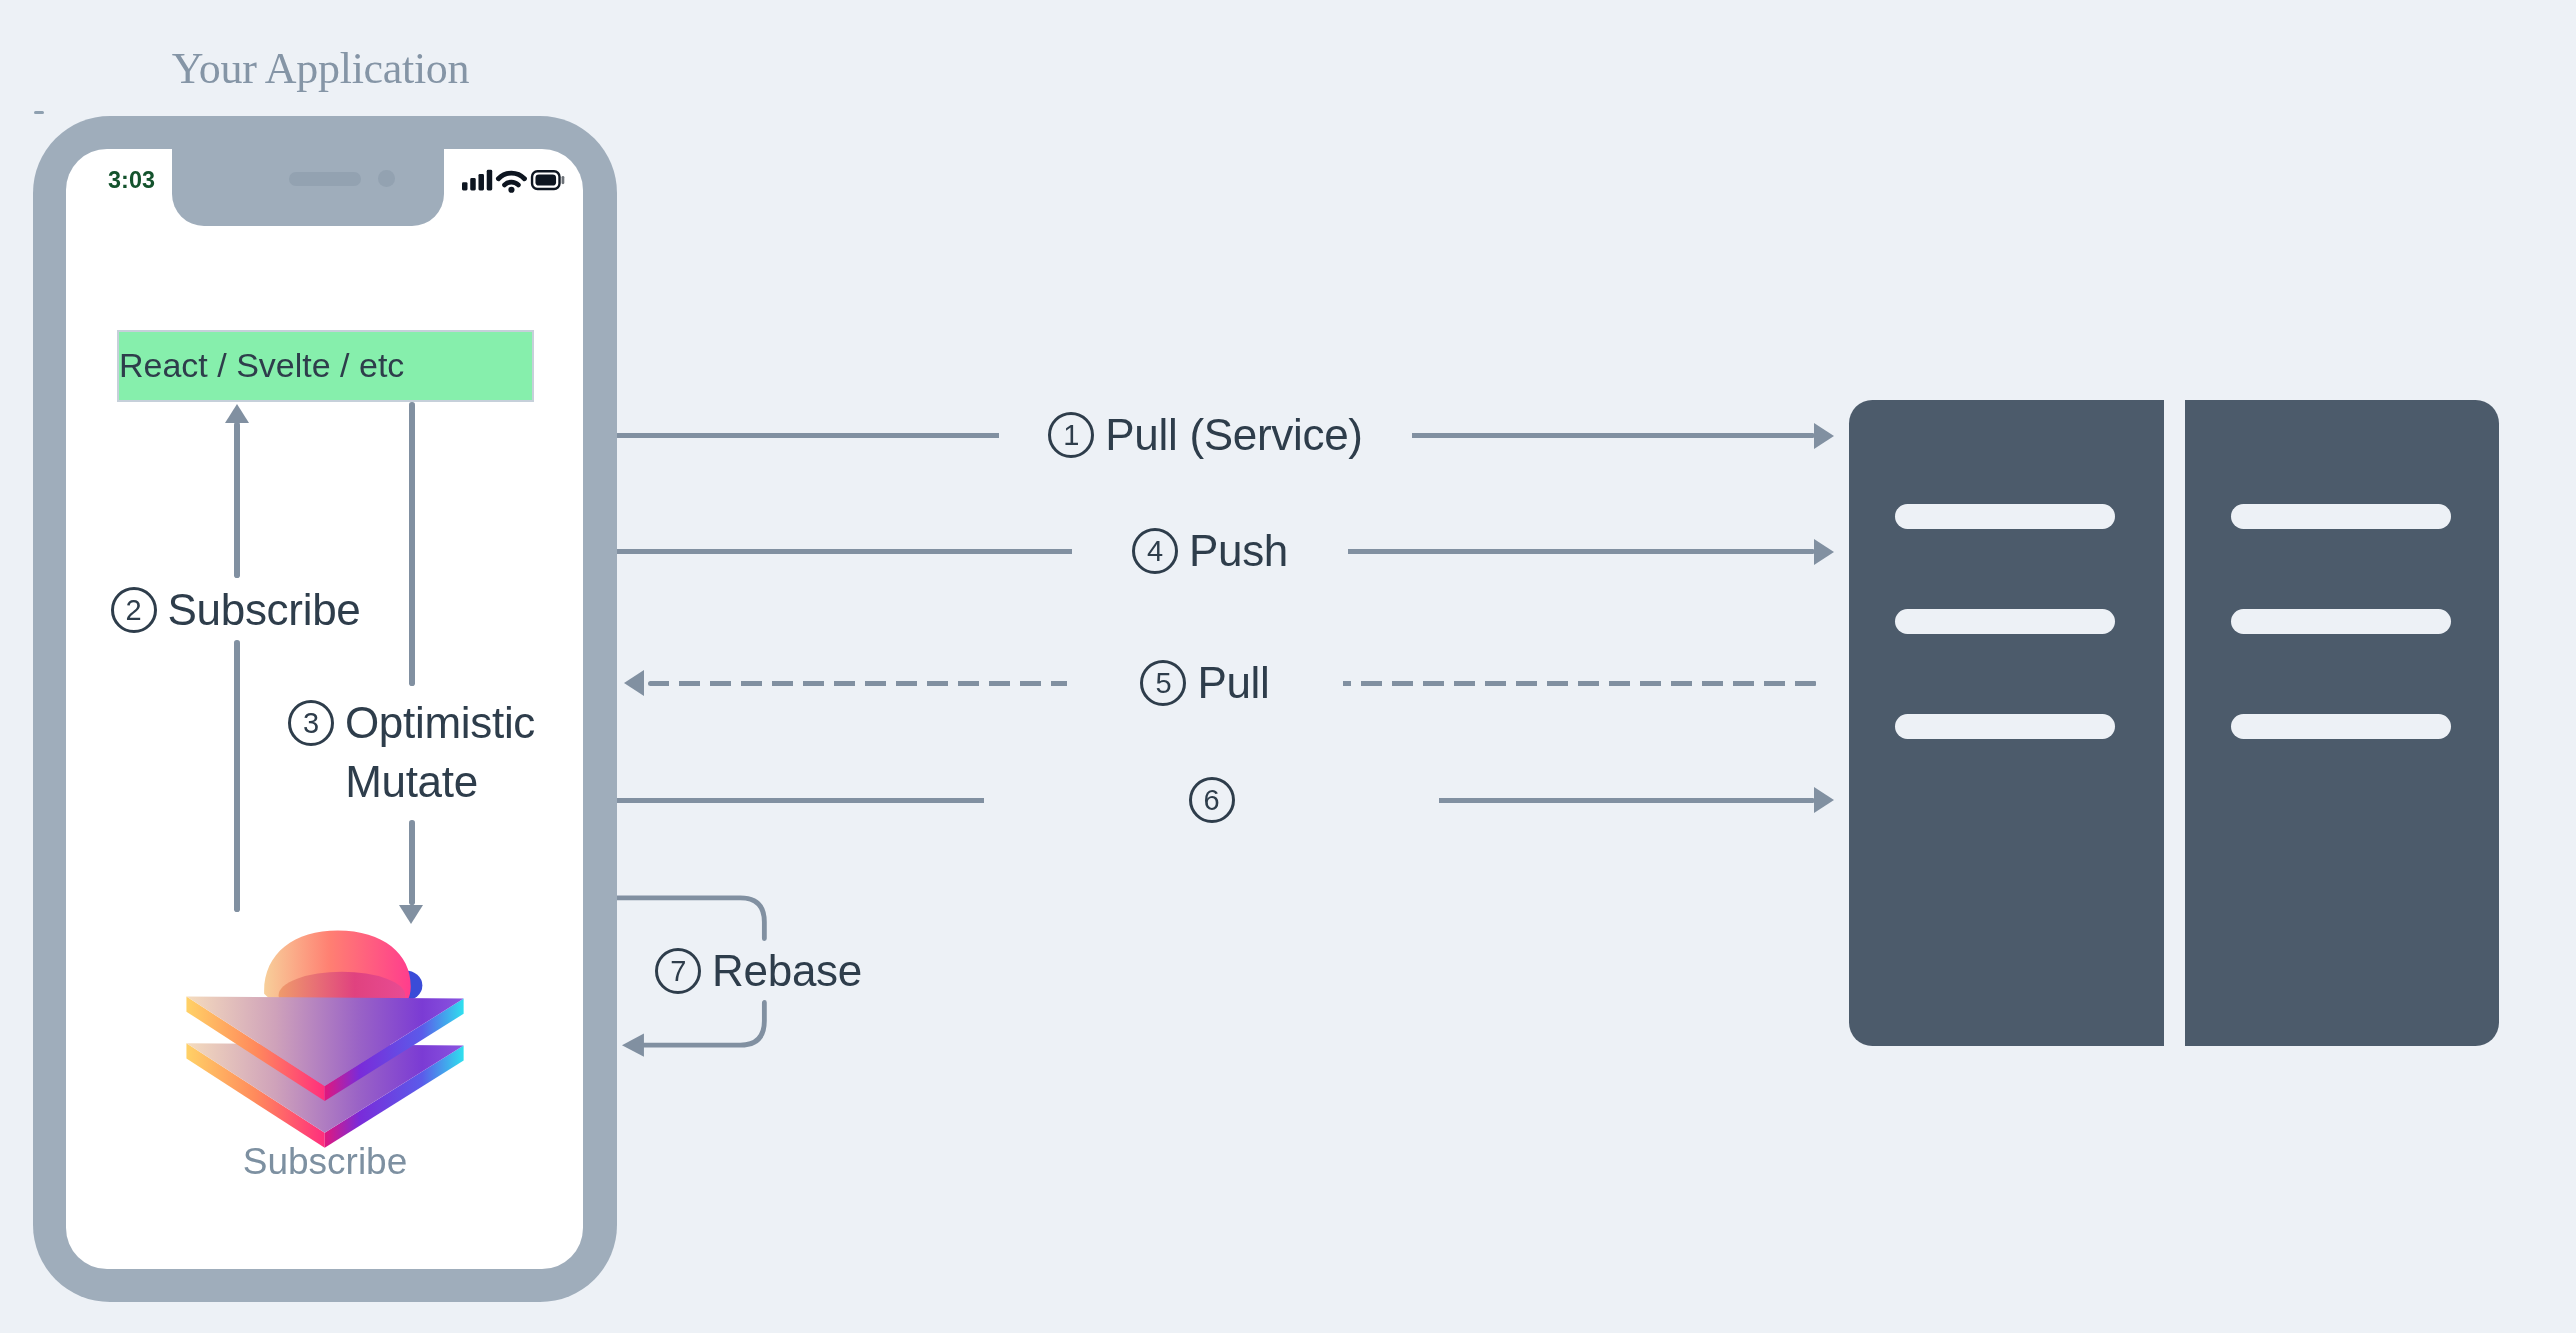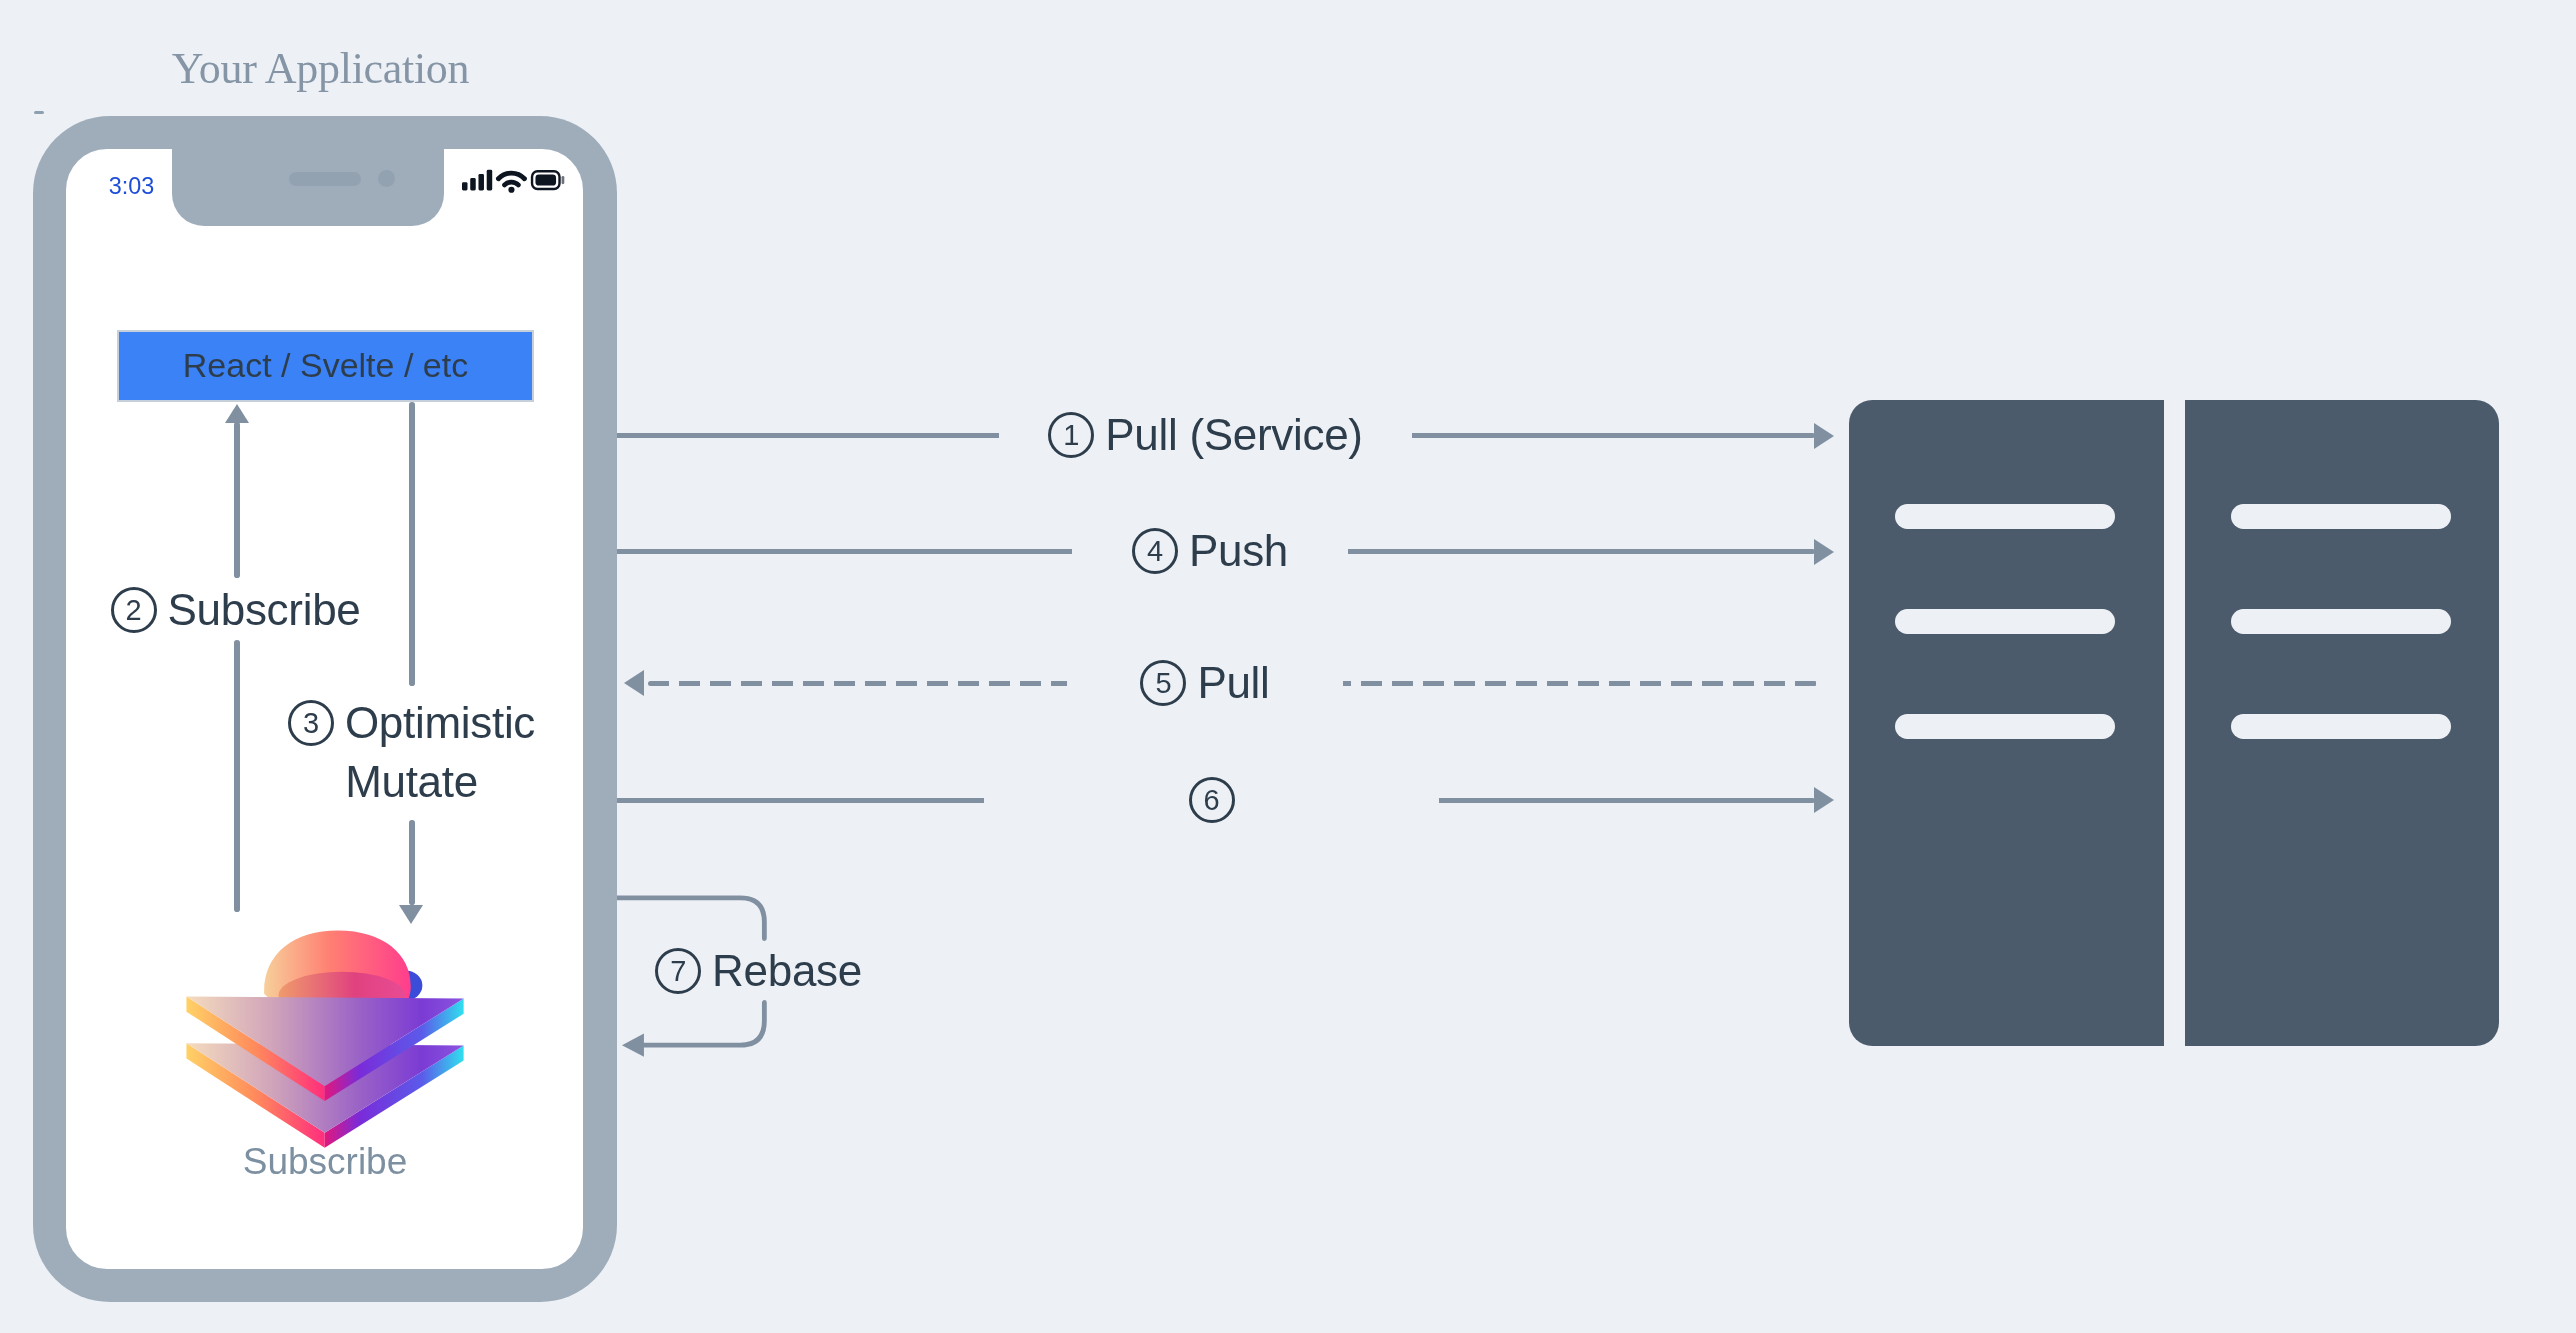--- a/index.html
+++ b/index.html
@@ -18,27 +18,27 @@
 
   
   .phone-frame{left:33px;top:116px;width:584px;height:1186px;background:var(--c-frame);
     border-radius:77px;z-index:3;}
   .phone-screen{left:66px;top:149px;width:517px;height:1120px;background:#ffffff;
     border-radius:41px;z-index:4;}
   .notch{left:172px;top:149px;width:272px;height:77px;background:var(--c-frame);
     border-radius:0 0 32px 32px;z-index:6;}
   .speaker{left:289px;top:172px;width:72px;height:13.8px;background:#93a2b1;border-radius:6.9px;z-index:7;}
   .camera{left:378px;top:170px;width:16.5px;height:16.5px;background:#93a2b1;border-radius:50%;z-index:7;}
-  .status-time{left:80px;top:173px;width:103px;height:27.6px;line-height:27.6px;text-align:center;
-    font-size:23.4px;font-weight:400;color:#1d4ed8;z-index:6;}
+  .status-time{left:80px;top:167px;width:103px;height:27.6px;line-height:27.6px;text-align:center;
+    font-size:23.4px;font-weight:700;color:#14532d;z-index:6;}
   .status-icons{left:462px;top:167px;z-index:6;}
 
-  .react-box{left:117px;top:330px;width:417px;height:72px;background:#3b82f6;
+  .react-box{left:117px;top:330px;width:417px;height:72px;background:#86efac;
     border:2.1px solid #c6d0da;box-sizing:border-box;z-index:6;
-    font-size:34px;font-weight:500;color:var(--c-text);text-align:center;line-height:67px;}
+    font-size:34px;font-weight:500;color:var(--c-text);text-align:left;line-height:67px;}
 
   
   .h-line{height:4.8px;background:var(--c-arrow);border-radius:2.8px;z-index:2;}
   .h-dashed{height:4.8px;z-index:2;border-radius:2.8px;
     background:repeating-linear-gradient(90deg,var(--c-arrow) 0 20.7px,transparent 20.7px 31px);}
   .v-line{width:5.5px;background:var(--c-arrow);border-radius:2.8px;z-index:5;}
   .head-right{width:0;height:0;border-top:13px solid transparent;border-bottom:13px solid transparent;
     border-left:20.7px solid var(--c-arrow);z-index:2;}
   .head-left{width:0;height:0;border-top:13px solid transparent;border-bottom:13px solid transparent;
     border-right:20.7px solid var(--c-arrow);z-index:2;}

